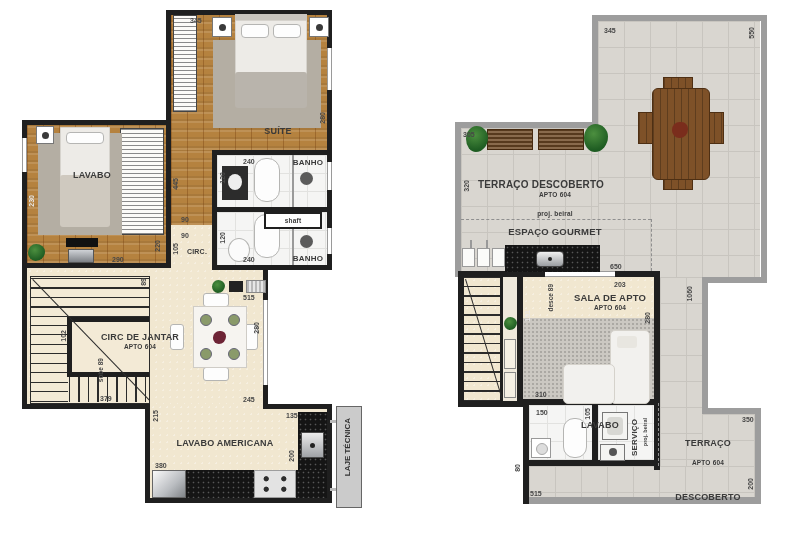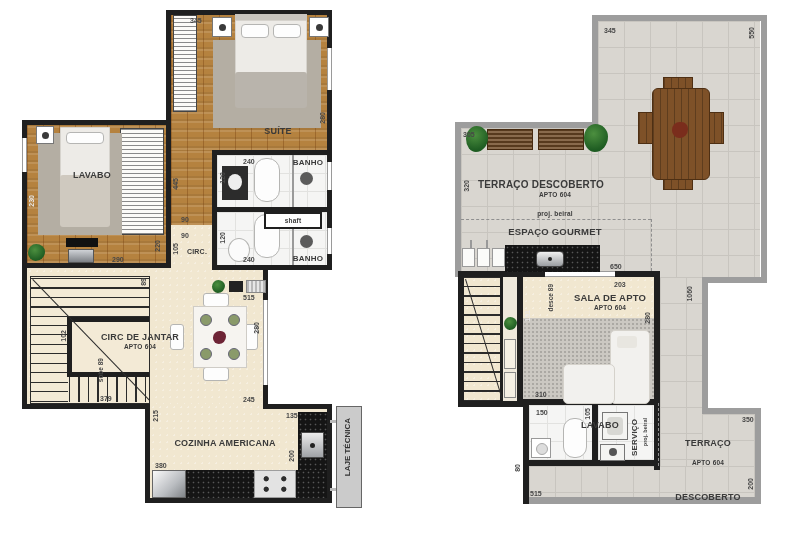--- a/index.html
+++ b/index.html
@@ -173,21 +173,21 @@
   <div class="a" style="left:330px;top:420px;width:6px;height:3px;background:#bbb;"></div>
   <div class="a" style="left:330px;top:488px;width:6px;height:3px;background:#bbb;"></div>
 
   <div class="rl" style="left:250px;top:126px;width:56px;">SUÍTE</div>
   <div class="rl" style="left:62px;top:170px;width:60px;">LAVABO</div>
   <div class="rl" style="left:288px;top:158px;width:40px;font-size:8px;">BANHO</div>
   <div class="rl" style="left:288px;top:254px;width:40px;font-size:8px;">BANHO</div>
   <div class="rl" style="left:183px;top:248px;width:28px;font-size:7px;">CIRC.</div>
   <div class="rl" style="left:95px;top:332px;width:90px;">CIRC DE JANTAR</div>
   <div class="rl sub" style="left:95px;top:343px;width:90px;">APTO 604</div>
-  <div class="rl" style="left:165px;top:438px;width:120px;">COZINHA AMERICANA</div>
+  <div class="rl" style="left:165px;top:438px;width:120px;">LAVABO AMERICANA</div>
 
   <div class="dim" style="left:190px;top:17px;">345</div>
   <div class="dim v" style="left:319px;top:112px;">280</div>
   <div class="dim" style="left:243px;top:158px;">240</div>
   <div class="dim v" style="left:219px;top:172px;">120</div>
   <div class="dim v" style="left:219px;top:232px;">120</div>
   <div class="dim" style="left:243px;top:256px;">240</div>
   <div class="dim v" style="left:172px;top:178px;">445</div>
   <div class="dim" style="left:181px;top:216px;">90</div>
   <div class="dim" style="left:181px;top:232px;">90</div>

